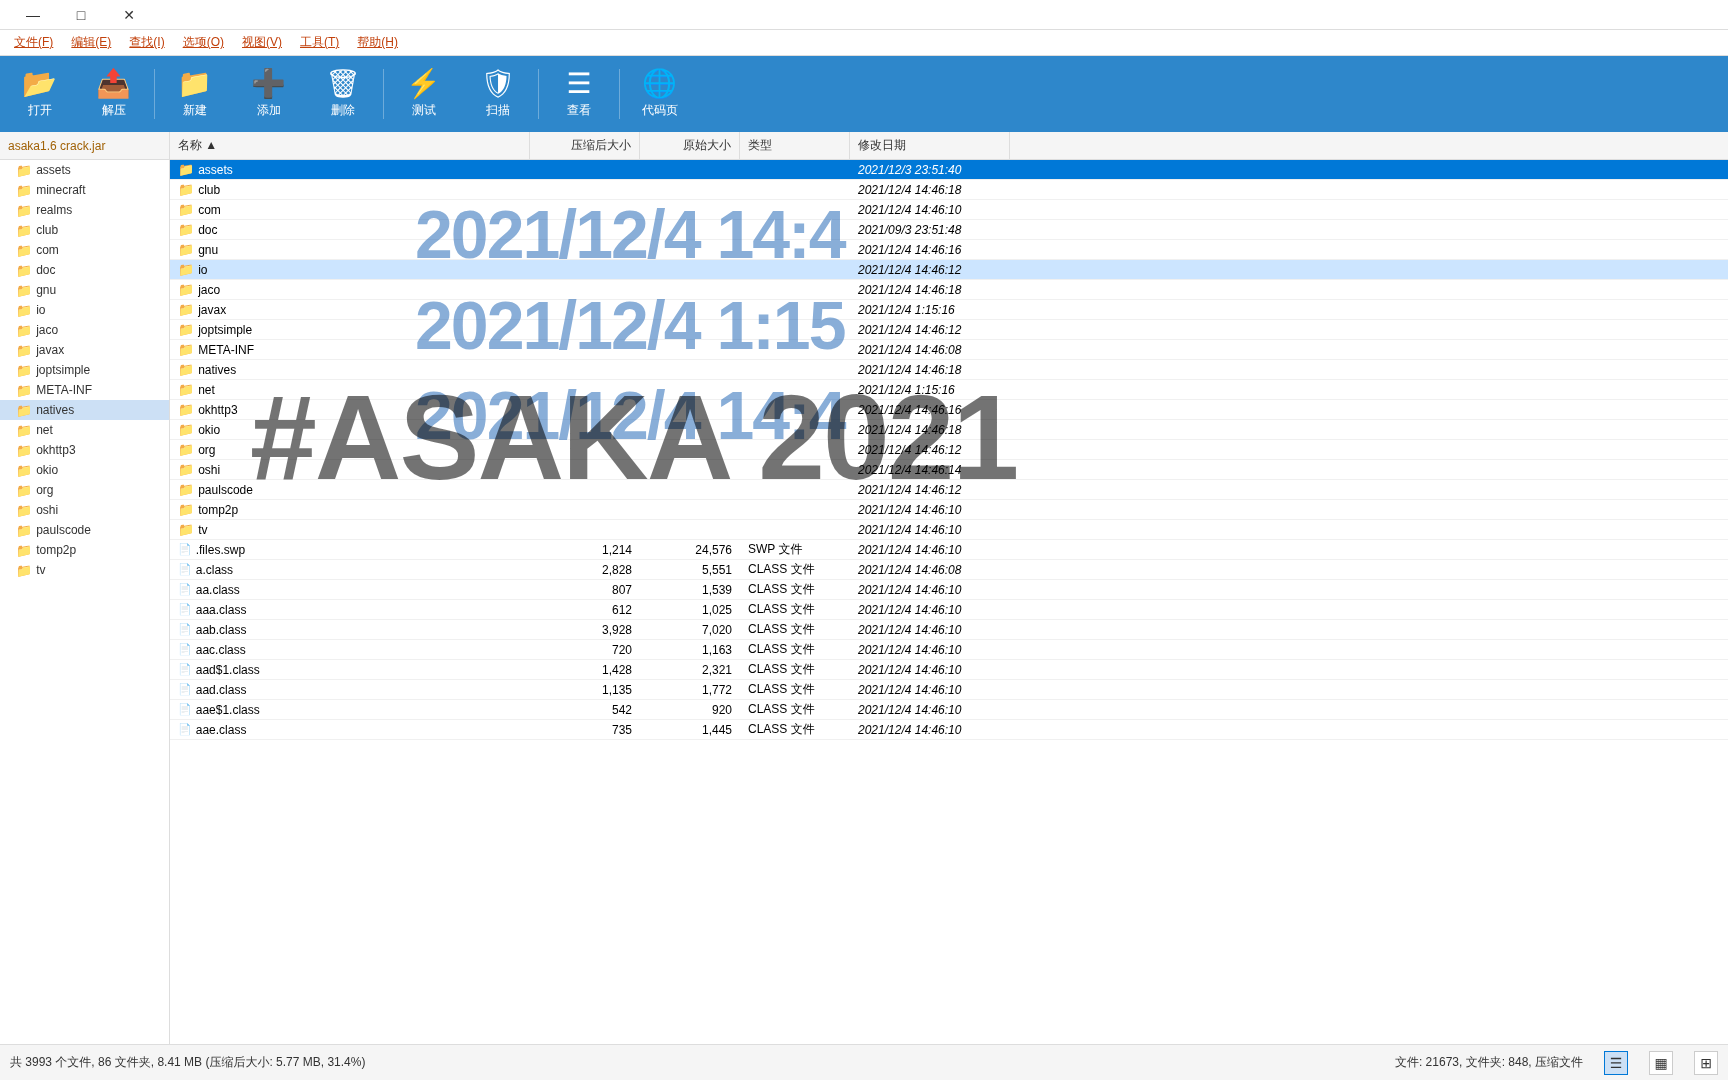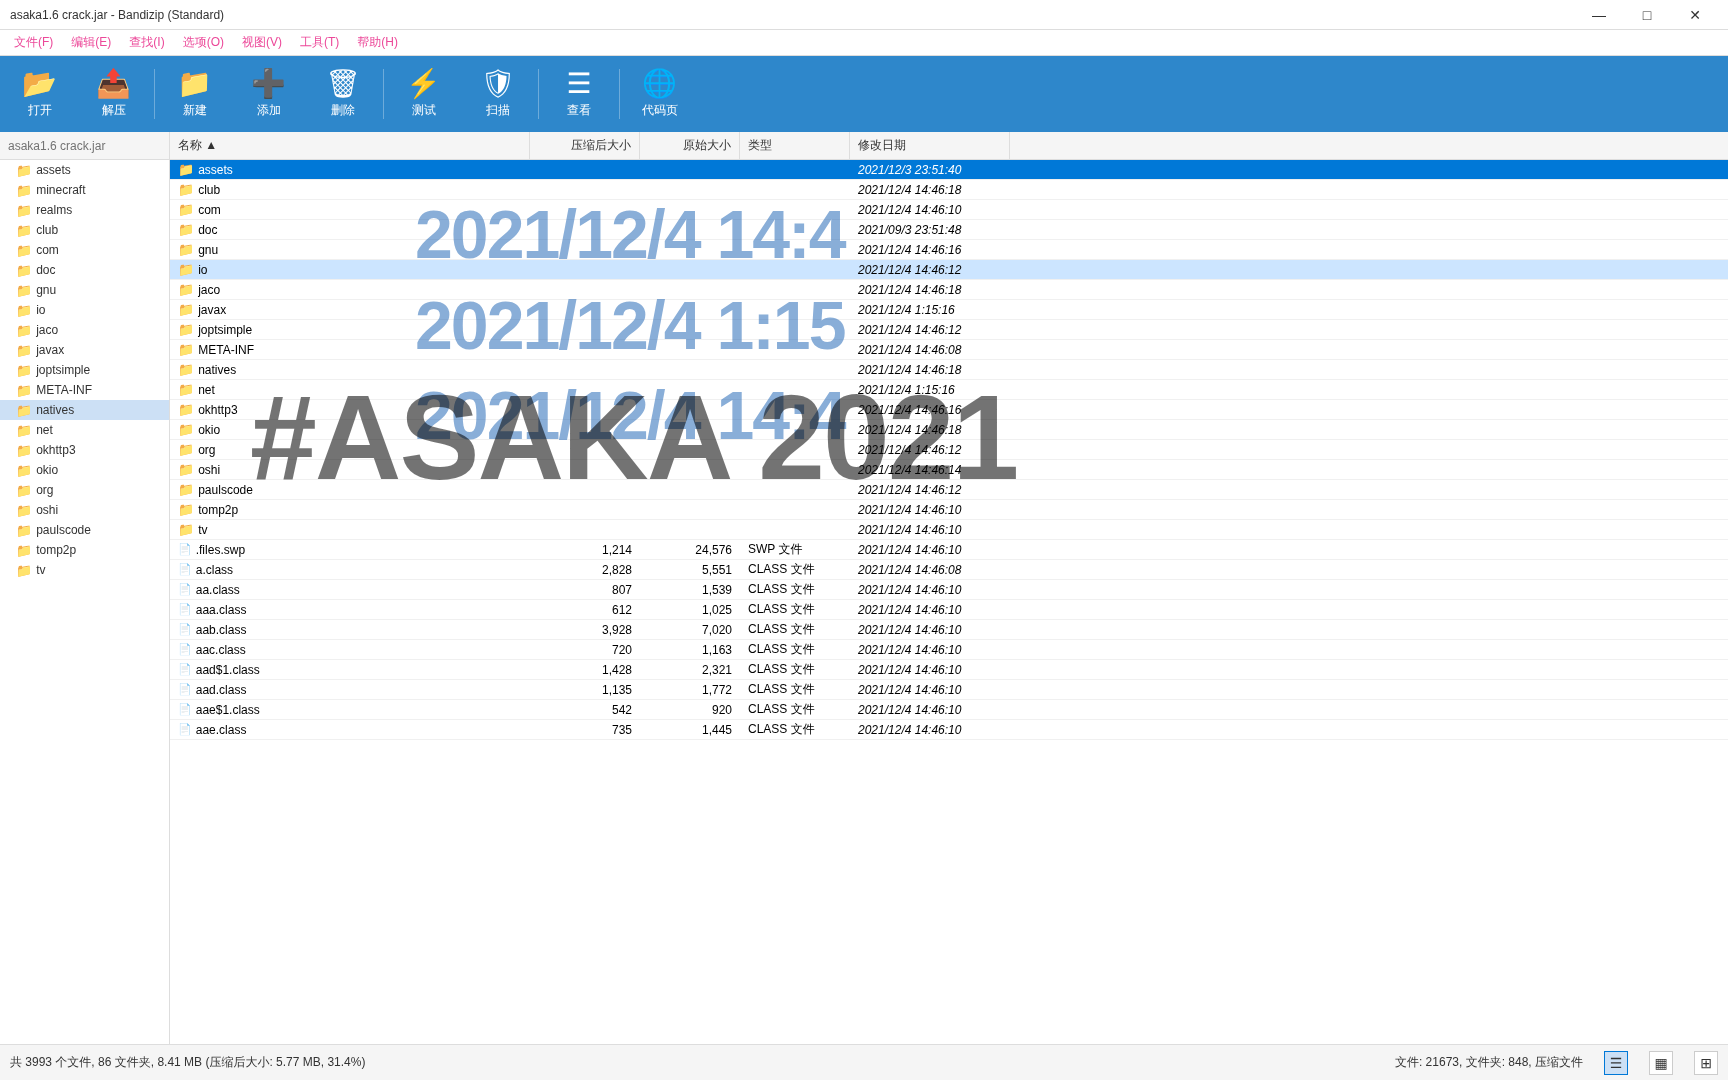--- a/index.html
+++ b/index.html
@@ -26,22 +26,23 @@
       height: 26px;
       display: flex;
       align-items: center;
       padding: 0 6px;
       gap: 2px;
       border-bottom: 1px solid #ddd;
     }
     .menu-item {
       padding: 2px 8px;
       font-size: 12px;
-      color: #ec4899;
+      color: #c2410c;
       cursor: pointer;
+      text-decoration: underline;
     }
 
     
     .toolbar {
       background: #2e87cb;
       height: 76px;
       display: flex;
       align-items: center;
       padding: 0 4px;
       gap: 2px;
@@ -74,21 +75,21 @@
       width: 170px;
       background: #fff;
       border-right: 1px solid #ddd;
       overflow-y: auto;
       flex-shrink: 0;
     }
     .sidebar-header {
       background: #f5f5f5;
       padding: 8px 8px;
       font-size: 12px;
-      color: #737373;
+      color: #a16207;
       border-bottom: 1px solid #ddd;
       height: 28px;
       display: flex;
       align-items: center;
     }
     .sidebar-item {
       padding: 2px 8px 2px 16px;
       font-size: 12px;
       color: #333;
       cursor: pointer;
@@ -219,21 +220,20 @@
 
     
     ::-webkit-scrollbar { width: 8px; height: 8px; }
     ::-webkit-scrollbar-track { background: #f1f1f1; }
     ::-webkit-scrollbar-thumb { background: #c1c1c1; }
   </style>
 </head>
 <body>
 
 <div class="title-bar">
-  <span class="title-bar-title">asaka1.6 crack.jar - Bandizip (Standard)</span>
   <div class="title-bar-controls">
     <div class="title-btn minimize">—</div>
     <div class="title-btn">□</div>
     <div class="title-btn">✕</div>
   </div>
 </div>
 
 <div class="menu-bar">
   <div class="menu-item">文件(F)</div>
   <div class="menu-item">编辑(E)</div>

